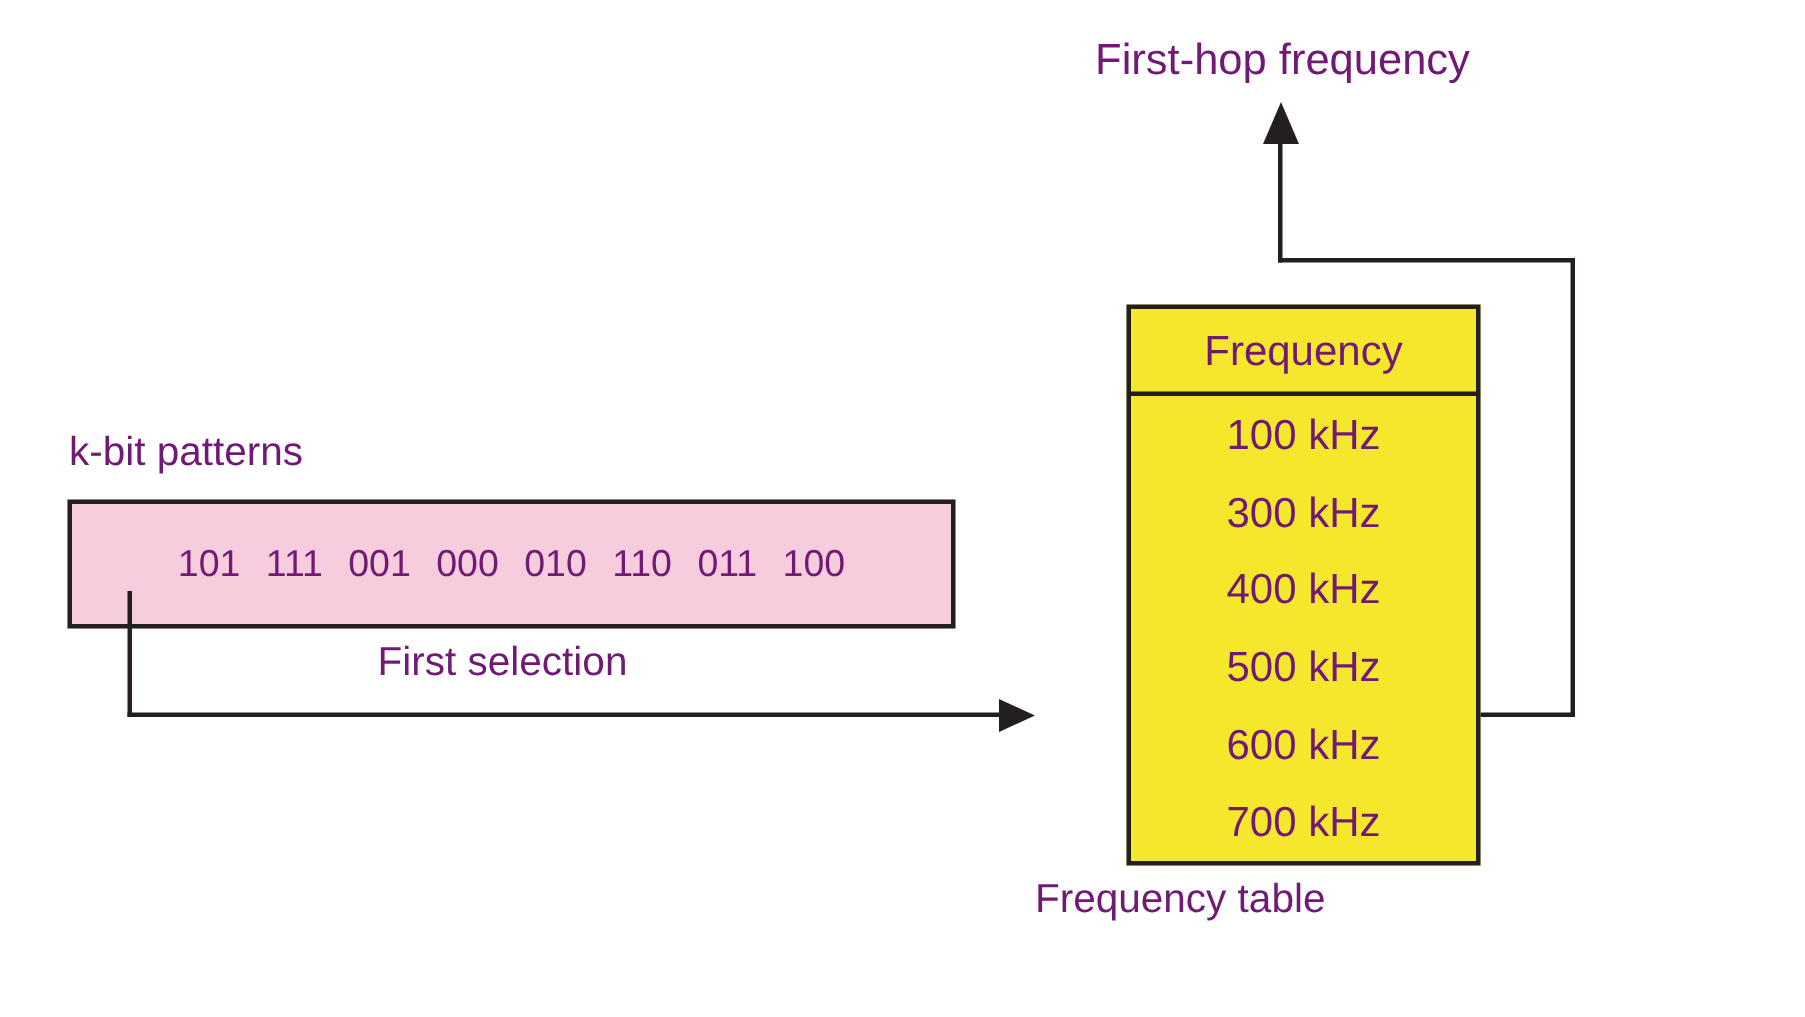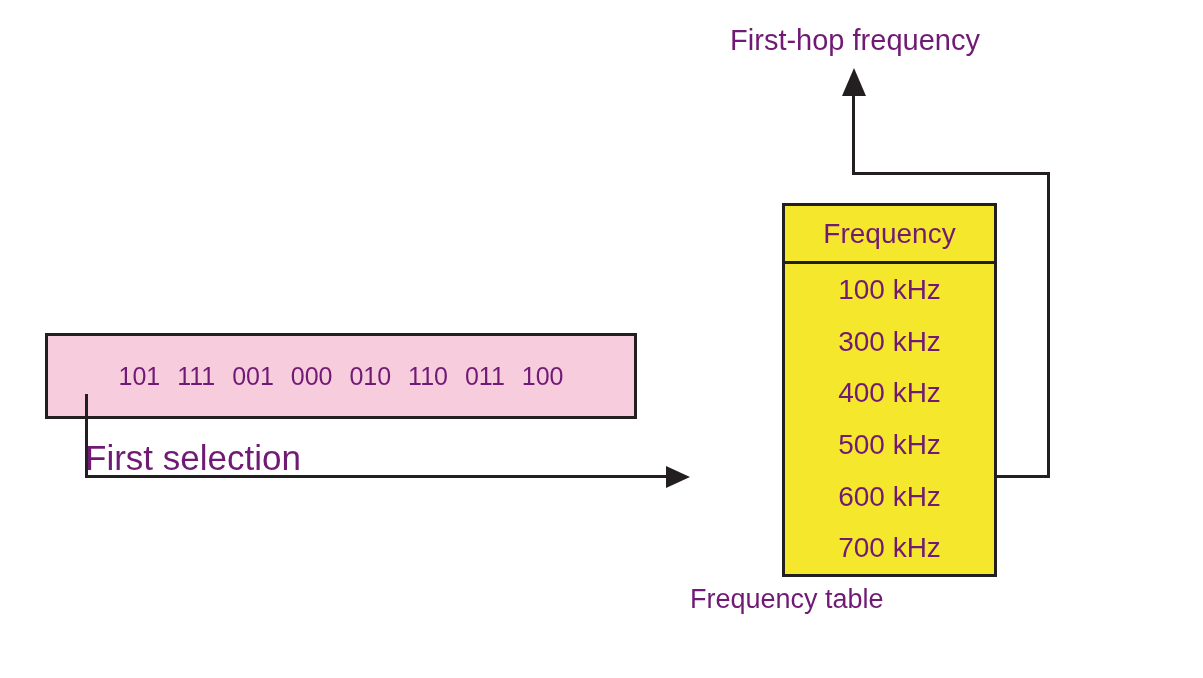--- a/index.html
+++ b/index.html
@@ -47,21 +47,21 @@
 
   
   .col-box {
     position: absolute;
     top: 203px; height: 374px;
     background: #f5e82c;
     border: 3px solid #231f20;
     display: flex; flex-direction: column;
   }
   .kbit-box { left: 690px; width: 90px; }
-  .freq-box { left: 782px; width: 215px; text-align: center; }
+  .freq-box { left: 751px; width: 236px; text-align: center; }
   .col-header {
     height: 58px; flex: 0 0 58px;
     border-bottom: 3px solid #231f20;
     display: flex; align-items: center; justify-content: center;
     font-size: 28px;
   }
   .col-rows { flex: 1; display: flex; flex-direction: column; }
   .cell {
     flex: 1; display: flex; align-items: center; justify-content: center;
     font-size: 28px;
@@ -79,22 +79,22 @@
     left: 45px; top: 333px; width: 592px; height: 86px;
     background: #f7cddd;
     border: 3px solid #231f20;
     display: flex; align-items: center; justify-content: center;
     font-size: 25px;
     word-spacing: 10px;
     white-space: nowrap;
   }
 
   .selection-label {
-    left: 85px; top: 438px; width: 500px;
-    font-size: 35px;
+    left: 85px; top: 426px; width: 500px;
+    text-align: center; font-size: 27px;
   }
 </style>
 </head>
 <body>
 
 <div class="canvas">
 
   <div class="lbl first-hop-label">First-hop frequency</div>
 
   <div class="line l-up-arrow"></div>
@@ -111,20 +111,21 @@
       <div class="cell">300 kHz</div>
       <div class="cell">400 kHz</div>
       <div class="cell">500 kHz</div>
       <div class="cell">600 kHz</div>
       <div class="cell">700 kHz</div>
     </div>
   </div>
 
   <div class="lbl table-caption">Frequency table</div>
 
+  <div class="lbl patterns-label">k-bit patterns</div>
   <div class="pattern-box">
     <span>101 111 001 000 010 110 011 100</span>
   </div>
 
   <div class="line l-pattern-drop"></div>
   <div class="line l-selection"></div>
   <div class="arrowhead ah-right"></div>
   <div class="lbl selection-label">First selection</div>
 
 </div>

